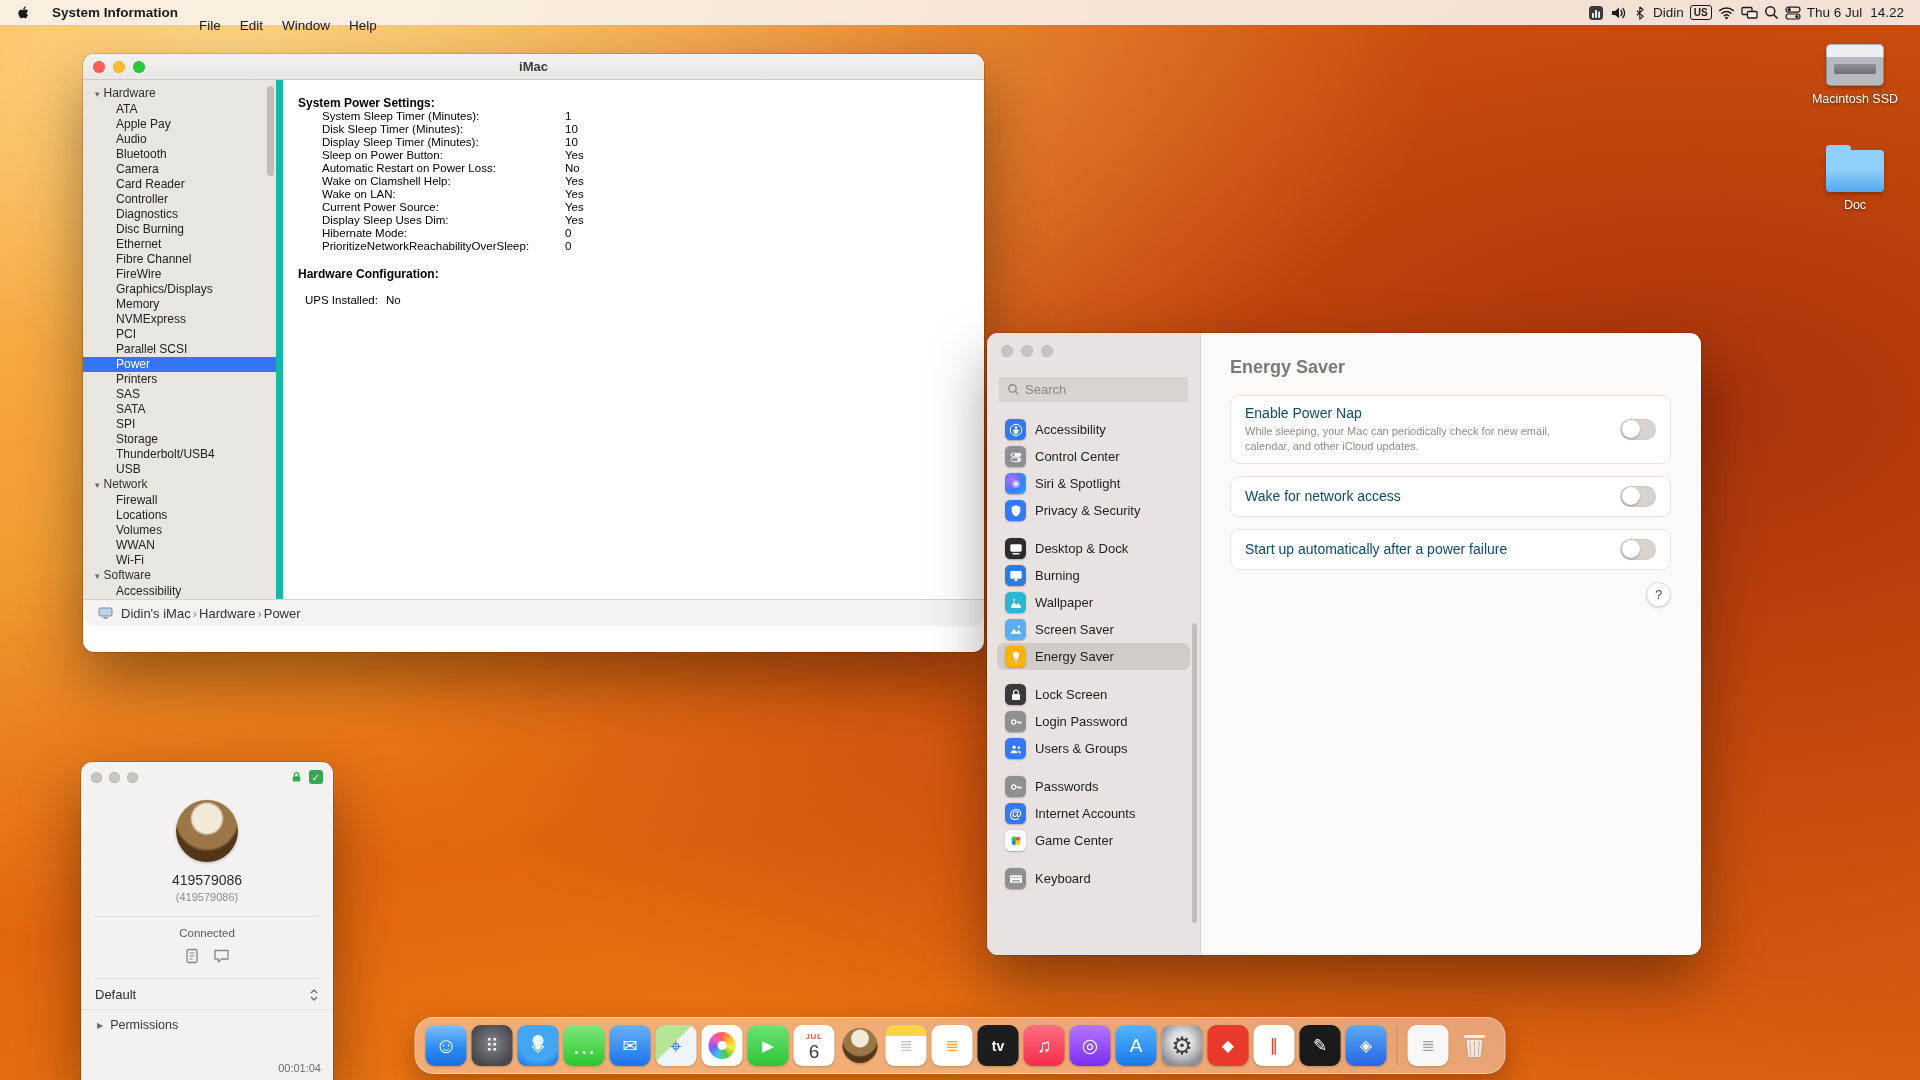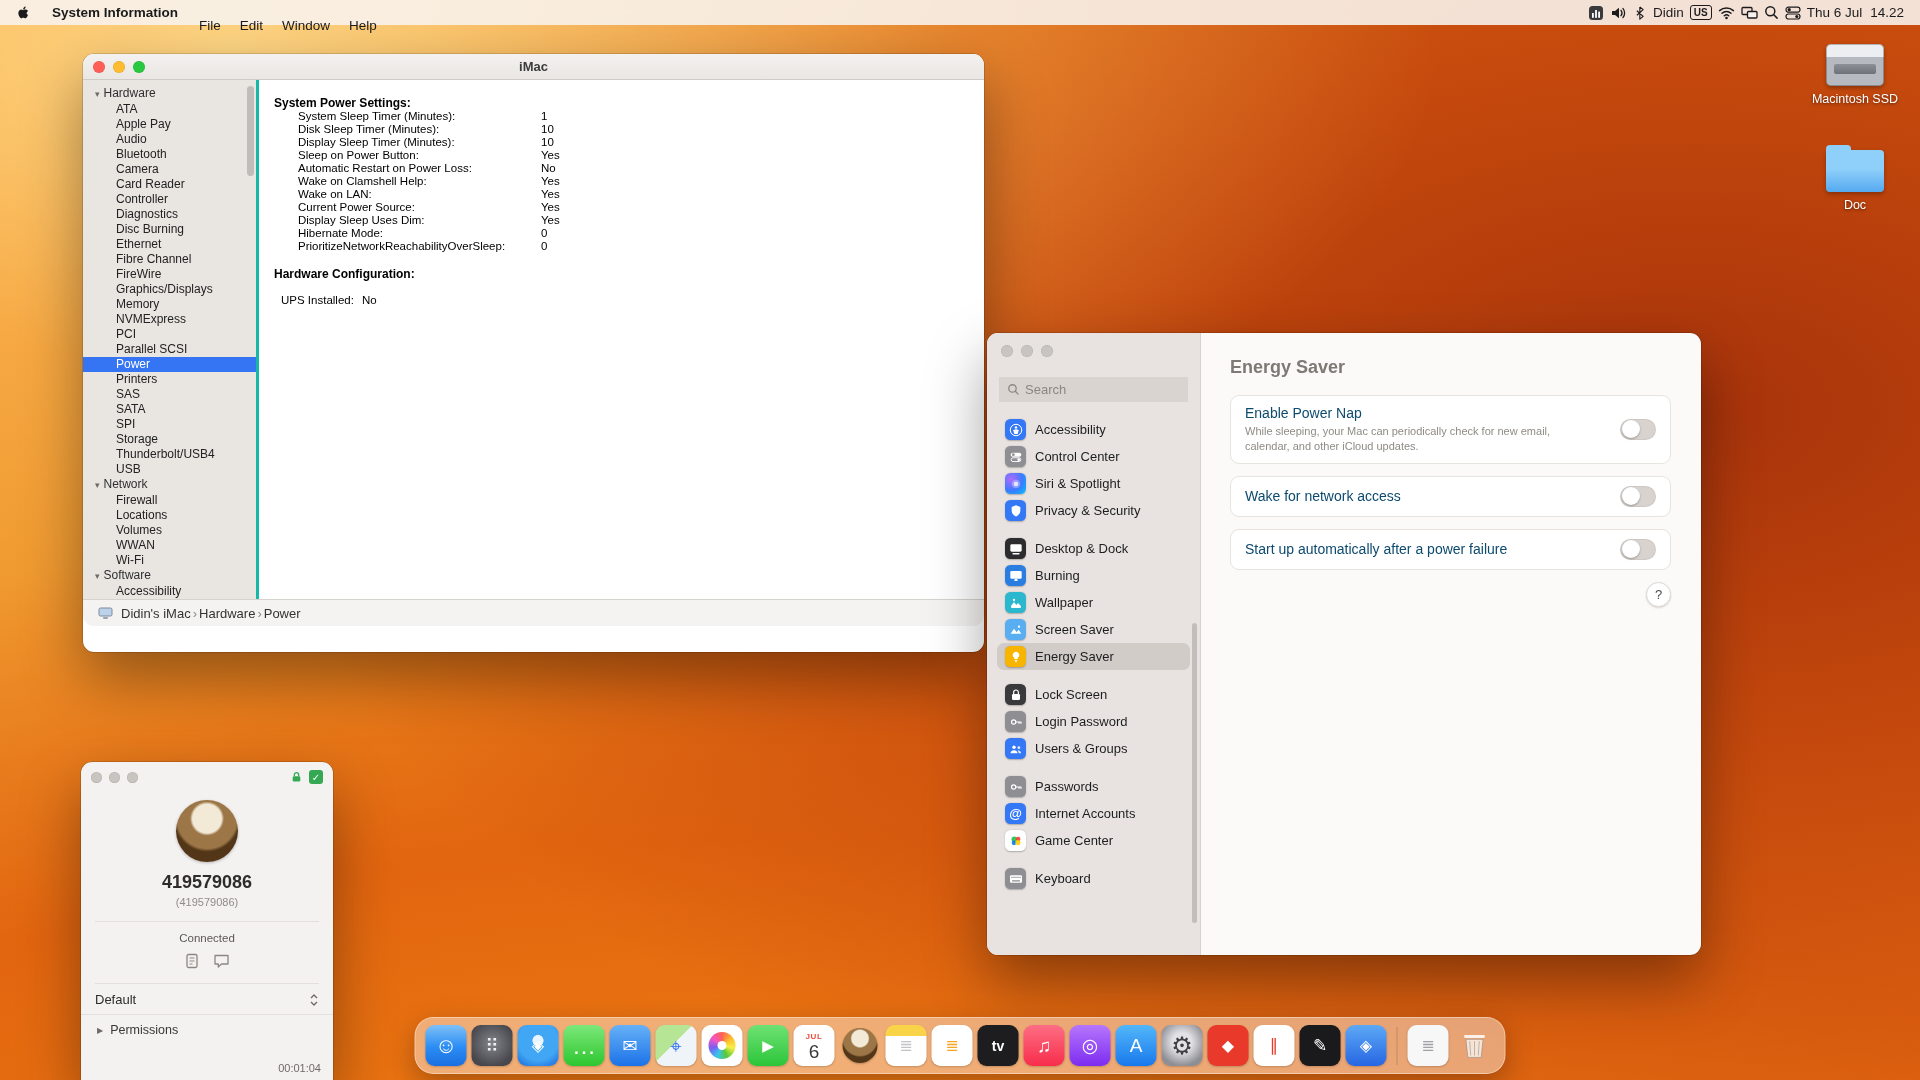--- a/index.html
+++ b/index.html
@@ -51,21 +51,21 @@
   .tl.dim{background:#c8c5c1}
 
   
   #sysinfo { left:83px; top:54px; width:901px; height:598px; background:#fff; z-index:20; }
   .si-titlebar { height:26px; border-radius:11px 11px 0 0; position:relative;
     background:linear-gradient(#f4f2f0,#e9e6e3); border-bottom:1px solid #cfccc8;
     display:flex; align-items:center; justify-content:center; }
   .si-title { font-size:13px; font-weight:700; color:#3c3c3e; }
   .si-lights { position:absolute; left:10px; top:7px; display:flex; gap:8px; }
   .si-body { display:flex; height:519px; }
-  .si-sidebar { width:176px; background:#e9e6e2; border-right:3px solid #14b8a6; position:relative;
+  .si-sidebar { width:200px; background:#e9e6e2; border-right:7px solid #14b8a6; position:relative;
     padding-top:6px; overflow:hidden; }
   .tree-parent { padding-left:12px; line-height:15px; font-size:12px; color:#2f2f31; white-space:nowrap; }
   .tree-parent .tri { color:#6e6a66; font-size:9px; margin-right:4px; }
   .tree-item { padding-left:33px; line-height:15px; font-size:12px; color:#222; white-space:nowrap; }
   .tree-item.sel { background:#3574f2; color:#fff; }
   .si-scrollthumb { position:absolute; right:2px; top:6px; width:7px; height:90px; border-radius:4px; background:rgba(0,0,0,.18); }
   .si-content { flex:1; position:relative; padding:16px 0 0 0; font-size:11.5px; color:#000; background:#fff; overflow:hidden; }
   .sec-title { font-weight:700; font-size:12px; margin-left:15px; line-height:14px; }
   .group-title { margin-left:22px; margin-top:13px; line-height:13px; }
   .kv-list { margin-top:0; }
@@ -118,21 +118,21 @@
     text-align:center; }
   .rw-top { height:30px; position:relative; }
   .rw-lights { position:absolute; left:10px; top:10px; display:flex; gap:7px; }
   .rw-lights .tl { width:11px; height:11px; }
   .rw-badges { position:absolute; right:10px; top:8px; display:flex; gap:6px; align-items:center; }
   .rw-check { width:14px; height:14px; border-radius:3px; background:#34a853; color:#fff; font-size:10px;
     display:flex; align-items:center; justify-content:center; }
   .rw-avatar { width:62px; height:62px; margin:8px auto 10px; border-radius:50%;
     background:radial-gradient(circle at 50% 30%, #f2e9d6 0 27%, #9c7647 32% 56%, #523617 62% 100%);
     box-shadow:0 1px 3px rgba(0,0,0,.25); }
-  .rw-id { font-size:18px; font-weight:700; color:#2e2c2a; }
+  .rw-id { font-size:14px; font-weight:400; color:#2e2c2a; }
   .rw-alias { font-size:11px; color:#8f8b87; margin-top:3px; }
   .rw-div { border-top:1px solid #e3e0dc; margin:13px 14px 0; }
   .rw-status { font-size:11.5px; color:#5c5955; margin-top:10px; }
   .rw-tools { display:flex; justify-content:center; gap:13px; margin-top:9px; }
   .rw-tools svg { display:block; }
   .rw-profile { display:flex; align-items:center; justify-content:space-between; padding:8px 14px 7px; font-size:13px; color:#2e2c2a; }
   .rw-perm { display:flex; align-items:center; gap:7px; padding:8px 16px; font-size:12.5px; color:#3a3836;
     border-top:1px solid #e3e0dc; }
   .rw-perm .tri { font-size:8px; color:#6e6a66; }
   .rw-time { position:absolute; right:12px; bottom:6px; font-size:11px; color:#6e6a66; }

